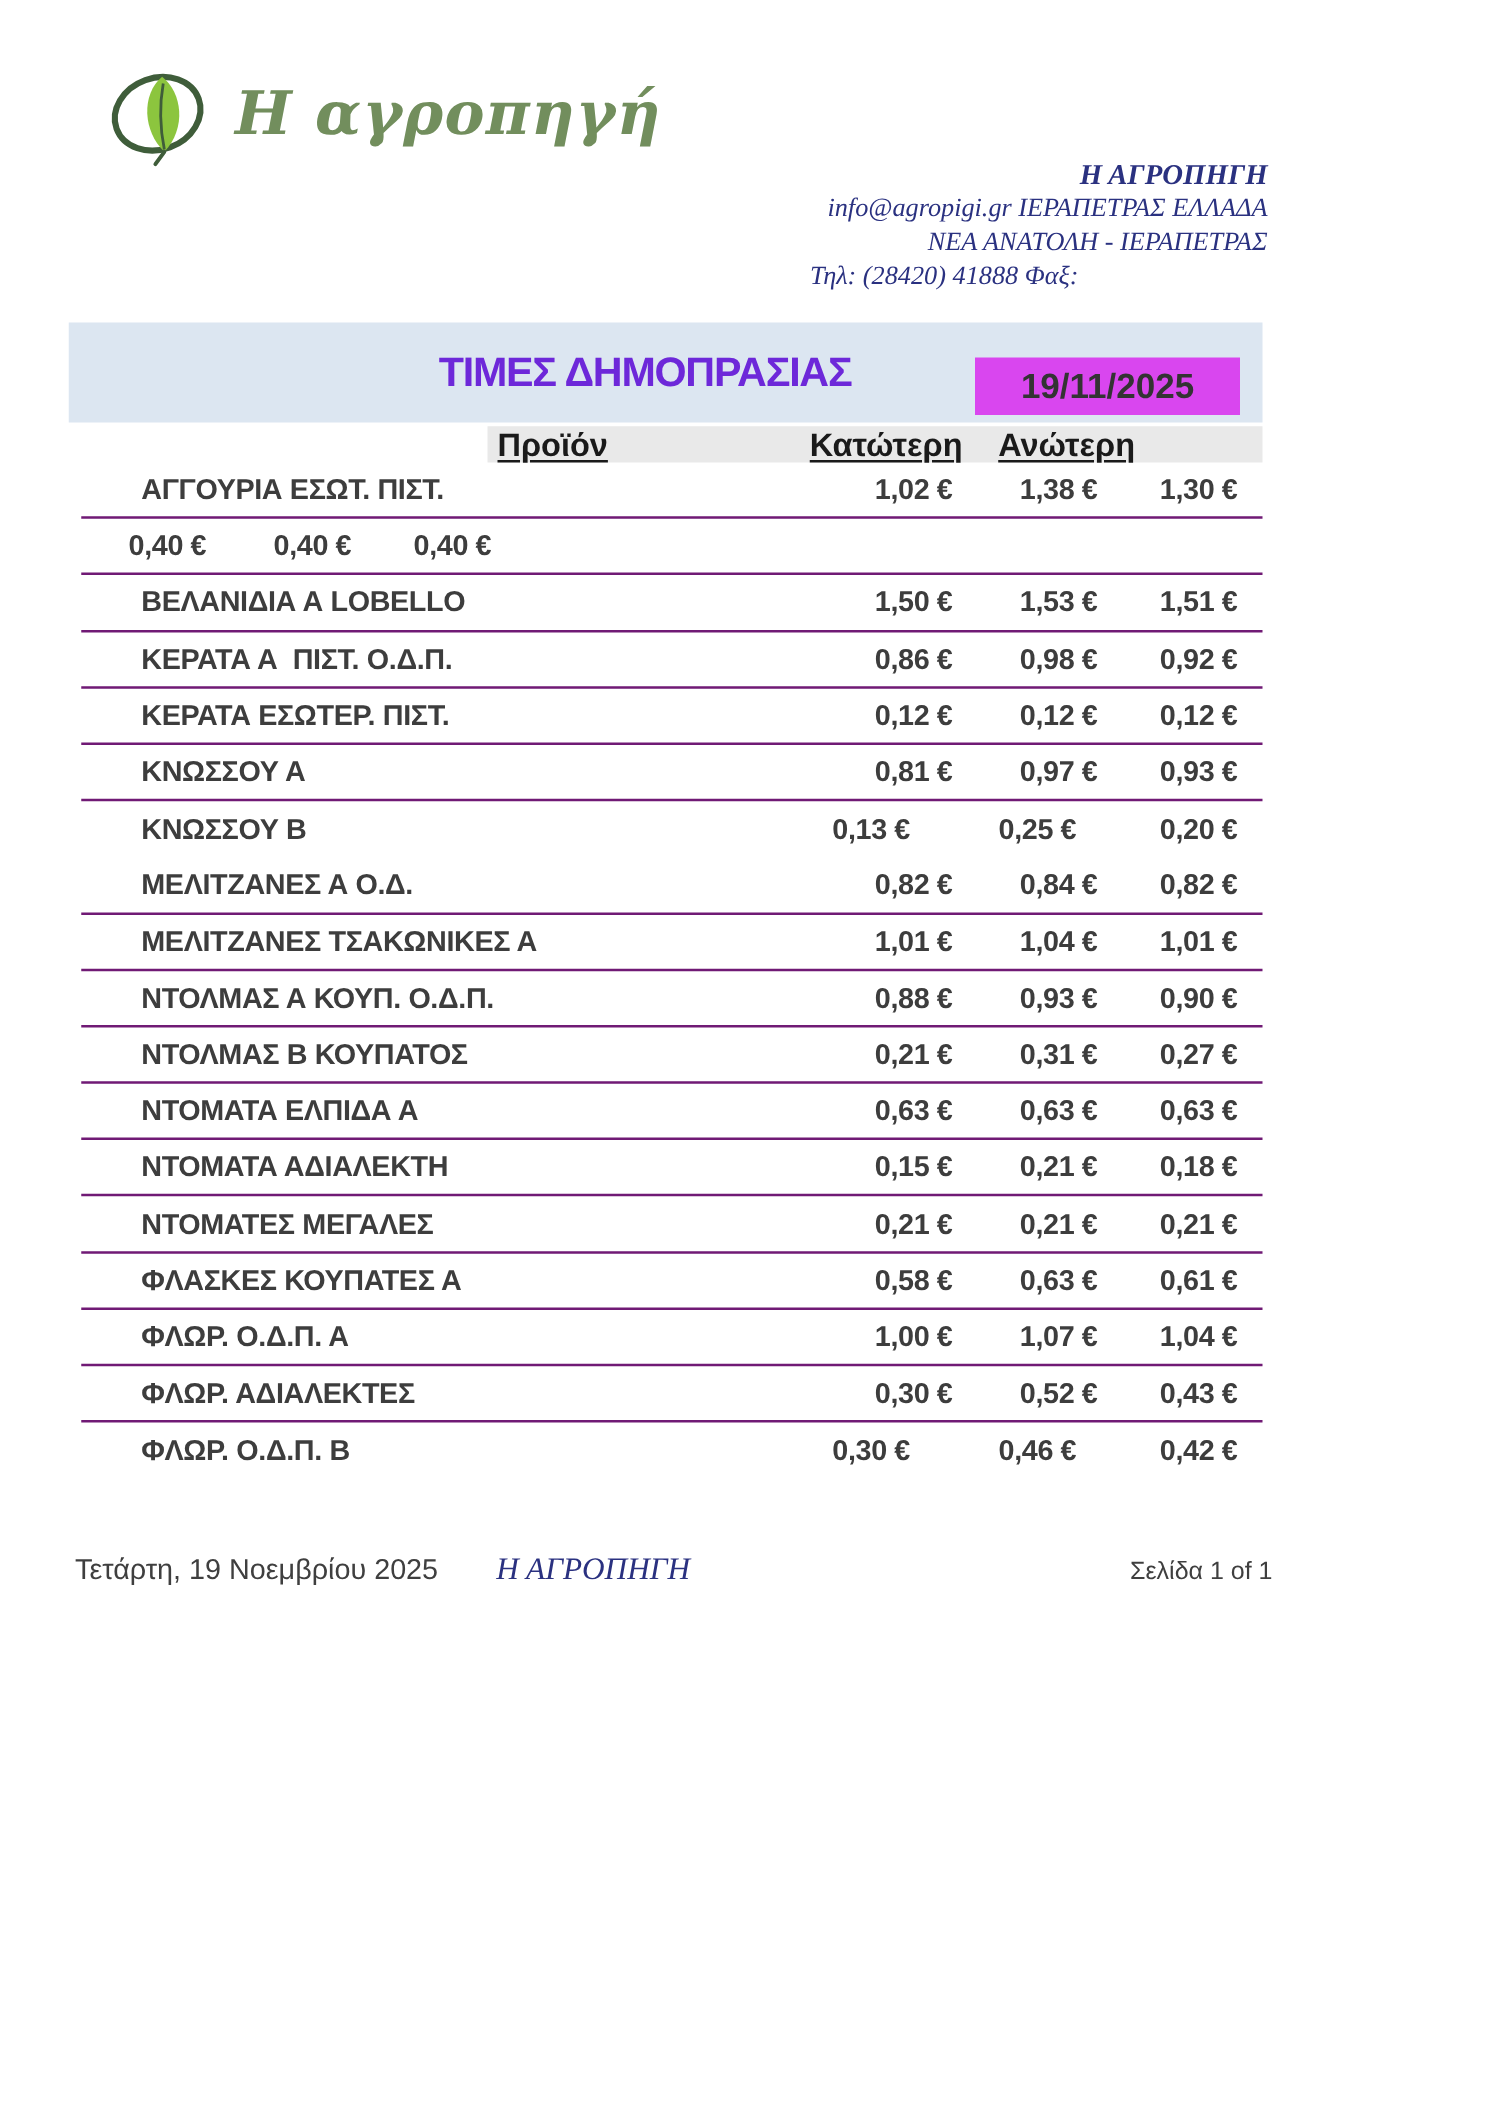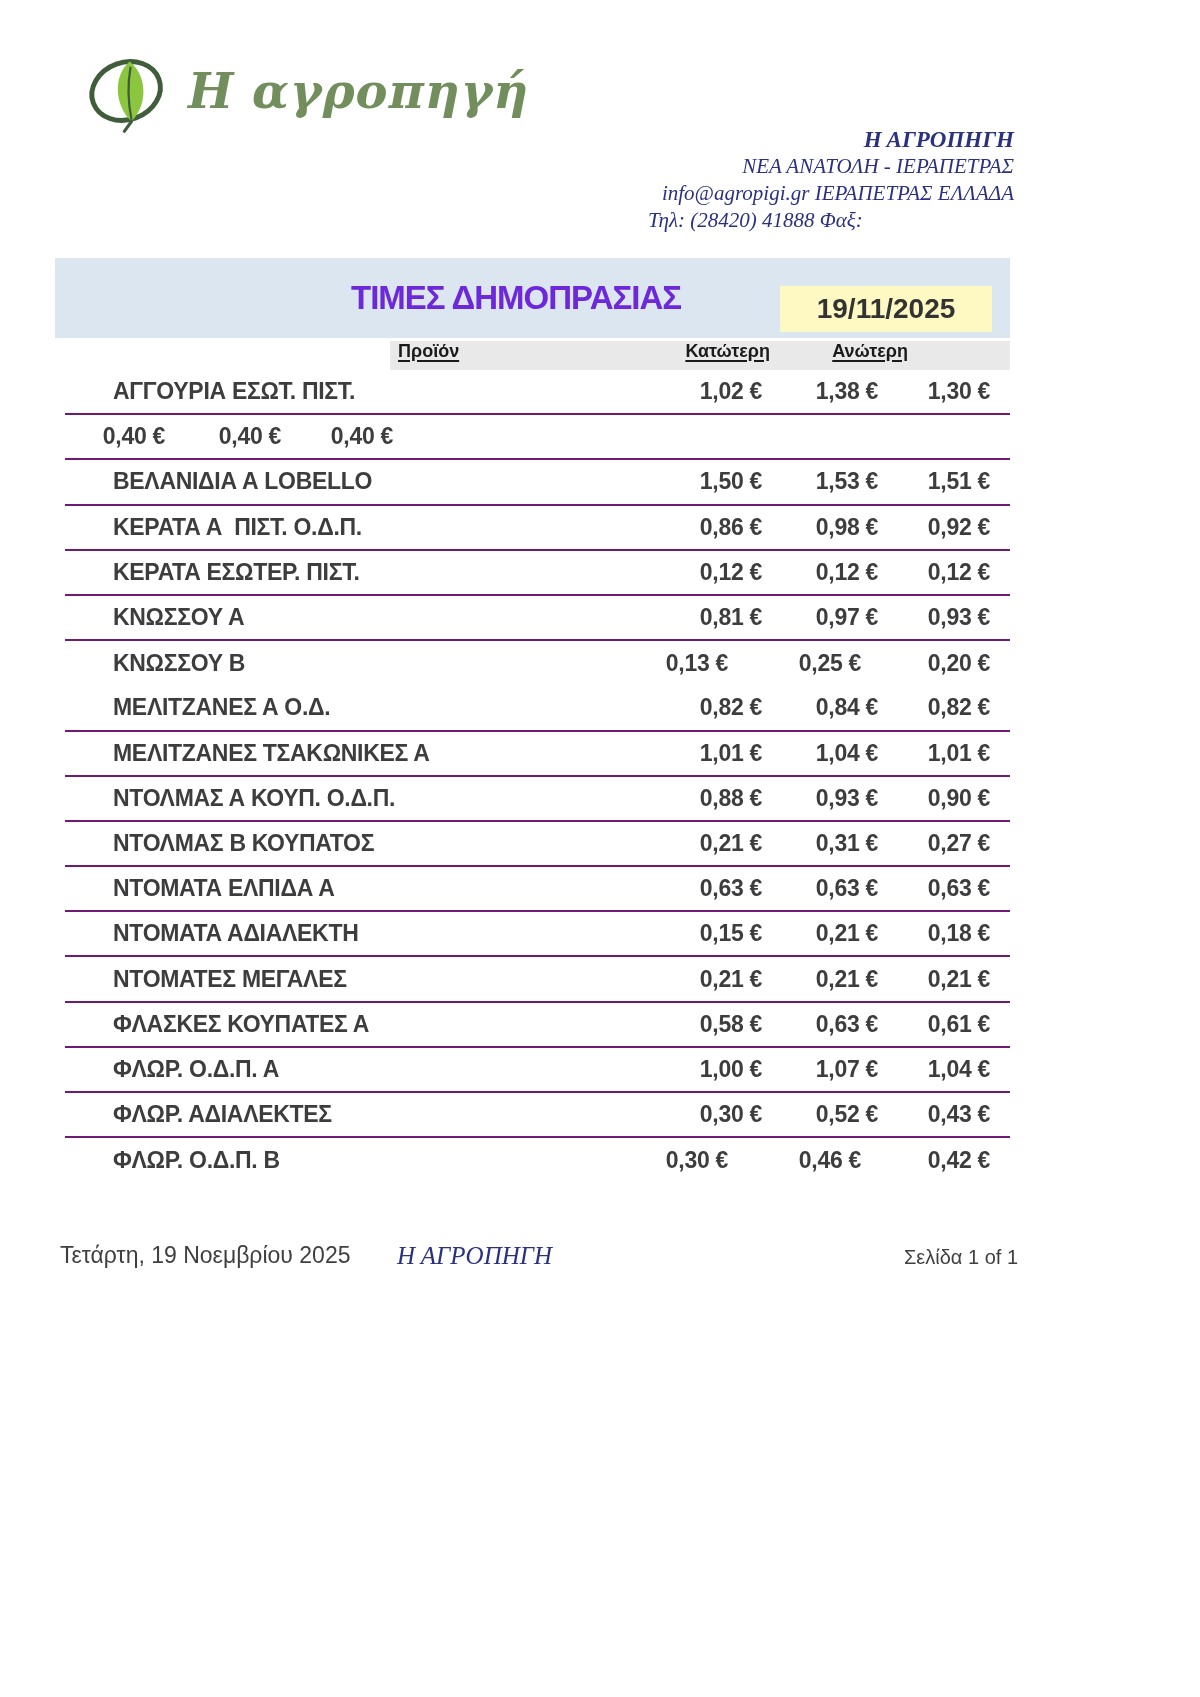--- a/index.html
+++ b/index.html
@@ -16,27 +16,27 @@
   .company-block{position:absolute;right:186px;top:126px;width:380px;text-align:right;
                  color:#2a3180;font-family:"Liberation Serif",serif;font-style:italic;
                  font-size:21px;line-height:27px;}
   .co-name{font-weight:bold;font-size:23px;}
   .co-phone{text-align:left;padding-left:14px;}
 
   
   .title-bar{position:absolute;left:55px;top:258px;width:955px;height:80px;background:#dce6f1;}
   .doc-title{position:absolute;left:296px;top:50%;transform:translateY(-50%);
              font-size:33px;font-weight:bold;color:#6d28d9;letter-spacing:-1px;}
-  .date-box{position:absolute;right:18px;top:28px;width:212px;height:46px;background:#fef9c3;
+  .date-box{position:absolute;right:18px;top:28px;width:212px;height:46px;background:#d946ef;
             display:flex;align-items:center;justify-content:center;}
   .date-box span{font-size:28px;font-weight:bold;color:#333333;}
 
   
   .col-headers{position:absolute;left:390px;top:341px;width:620px;height:29px;background:#e9e9e9;
-               font-weight:bold;font-size:18px;color:#1a1a1a;}
+               font-weight:bold;font-size:26px;color:#1a1a1a;}
   .col-headers span{position:absolute;top:0;text-decoration:underline;
                     text-decoration-thickness:2px;text-underline-offset:3px;}
   .h-product{left:8px;}
   .h-low{left:250px;width:130px;text-align:right;}
   .h-high{left:392px;width:126px;text-align:right;}
 
   
   .rows{position:absolute;left:65px;top:370px;width:945px;}
   .row{display:flex;align-items:center;height:45.2px;padding-right:20px;box-sizing:border-box;
        border-bottom:2px solid #701a75;color:#3d3d3d;font-weight:bold;}
@@ -65,22 +65,22 @@
       <ellipse cx="49" cy="48" rx="39" ry="32" fill="none" stroke="#3f5d3a" stroke-width="5.5" transform="rotate(-20 49 48)"></ellipse>
       <path d="M53 15 C71 29 75 61 55 82 C36 64 34 31 53 15 Z" fill="#8cc53e"></path>
       <path d="M55 80 C51 60 51 38 54 21" stroke="#3f5d3a" stroke-width="2.5" fill="none"></path>
       <path d="M55 82 L47 93" stroke="#3f5d3a" stroke-width="3.5" fill="none" stroke-linecap="round"></path>
     </svg>
     <span class="logo-script">Η αγροπηγή</span>
   </div>
 
   <div class="company-block">
     <div class="co-name">Η ΑΓΡΟΠΗΓΗ</div>
+    <div class="co-line">info@agropigi.gr ΙΕΡΑΠΕΤΡΑΣ ΕΛΛΑΔΑ</div>
     <div class="co-line">ΝΕΑ ΑΝΑΤΟΛΗ - ΙΕΡΑΠΕΤΡΑΣ</div>
-    <div class="co-line">info@agropigi.gr ΙΕΡΑΠΕΤΡΑΣ ΕΛΛΑΔΑ</div>
     <div class="co-line co-phone">Τηλ: (28420)  41888  Φαξ:</div>
   </div>
 
   <div class="title-bar">
     <div class="doc-title">ΤΙΜΕΣ ΔΗΜΟΠΡΑΣΙΑΣ</div>
     <div class="date-box">
       <span>19/11/2025</span>
     </div>
   </div>
 

